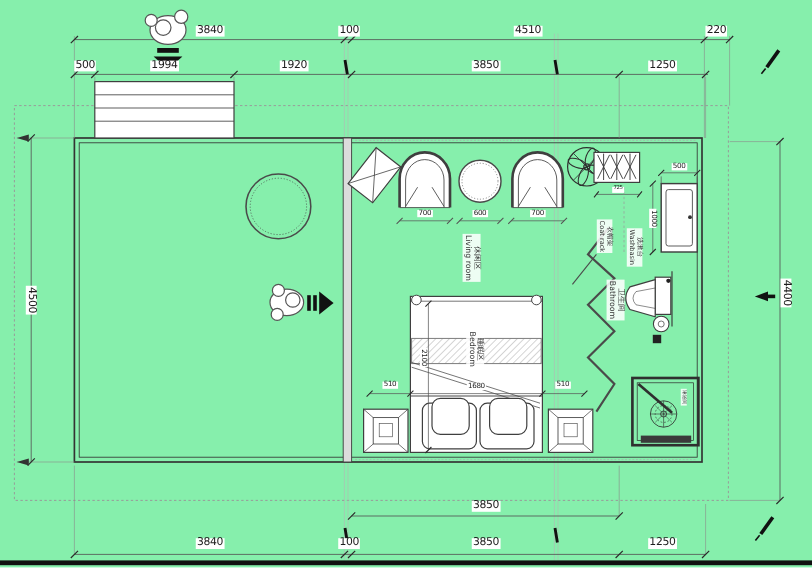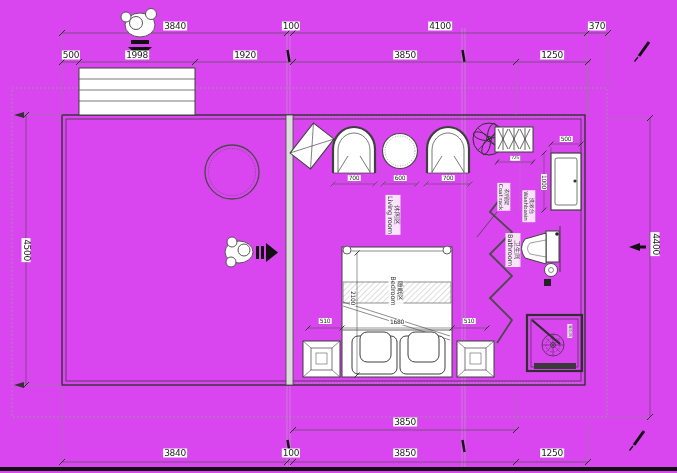--- a/index.html
+++ b/index.html
@@ -1,17 +1,17 @@
 <!DOCTYPE html>
 <html><head>
 <meta charset="utf-8">
 <style>
   html,body{margin:0;padding:0;background:#fff;}
   #canvas{
-    position:relative;width:677px;height:473px;background:#d946ef;overflow:hidden;
+    position:relative;width:677px;height:473px;background:#86efac;overflow:hidden;
     font-family:"DejaVu Sans","Liberation Sans",sans-serif;color:#222;text-align:right;
   }
   svg{position:absolute;left:0;top:0;}
   .lbl{
     position:absolute;transform:translate(-50%,-50%);
     font-size:9px;line-height:1;background:#fff;padding:0 1px;
     color:#1d1d1d;white-space:nowrap;letter-spacing:-0.3px;
   }
   .lbl.rot{transform:translate(-50%,-50%) rotate(90deg);}
   .lbl.sm{font-size:6px;}
@@ -233,25 +233,25 @@
   <g stroke="#111" fill="#111">
     <path d="M644,431 L634,445" stroke-width="3"></path>
     <path d="M633,446 L629.5,450.5" stroke-width="1.3"></path>
   </g>
 
   <rect x="0" y="467" width="677" height="4" fill="#111"></rect>
 </svg>
 
 <span class="lbl" style="left:175px;top:26px">3840</span>
 <span class="lbl" style="left:291px;top:26px">100</span>
-<span class="lbl" style="left:440px;top:26px">4100</span>
-<span class="lbl" style="left:597px;top:26px">370</span>
+<span class="lbl" style="left:440px;top:26px">4510</span>
+<span class="lbl" style="left:597px;top:26px">220</span>
 
 <span class="lbl" style="left:71px;top:55px">500</span>
-<span class="lbl" style="left:137px;top:55px">1998</span>
+<span class="lbl" style="left:137px;top:55px">1994</span>
 <span class="lbl" style="left:245px;top:55px">1920</span>
 <span class="lbl" style="left:405px;top:55px">3850</span>
 <span class="lbl" style="left:552px;top:55px">1250</span>
 
 <span class="lbl rot" style="left:26px;top:250px">4500</span>
 <span class="lbl rot" style="left:655px;top:244px">4400</span>
 
 <span class="lbl" style="left:405px;top:422px">3850</span>
 <span class="lbl" style="left:175px;top:453px">3840</span>
 <span class="lbl" style="left:291px;top:453px">100</span>

